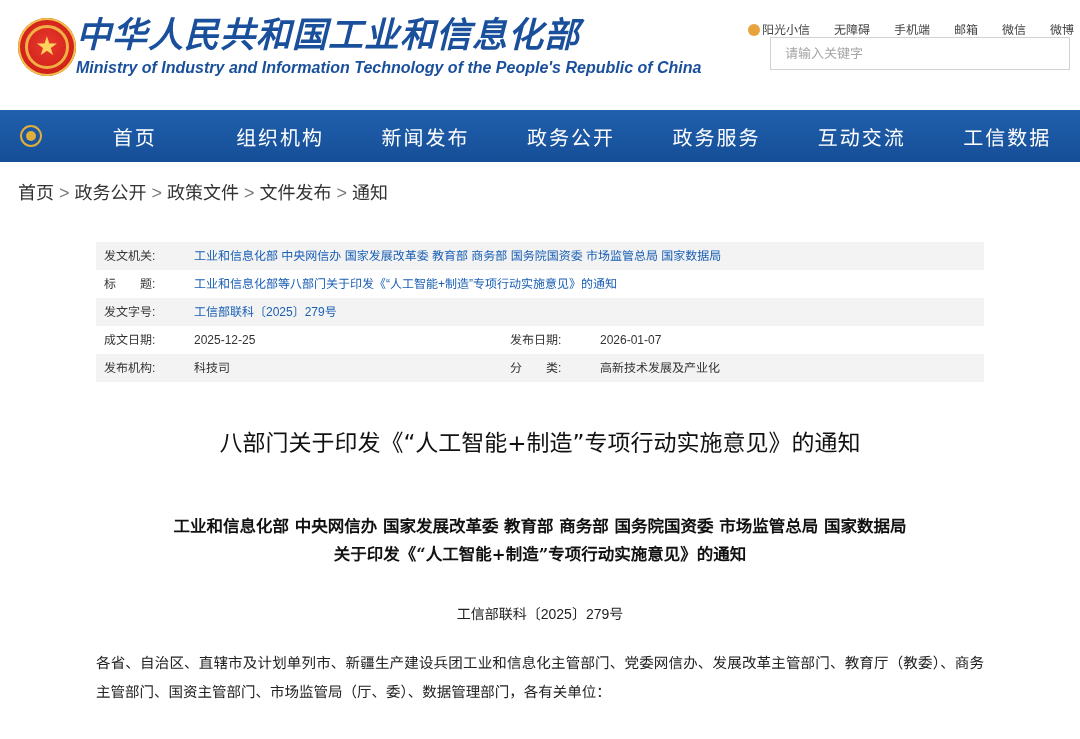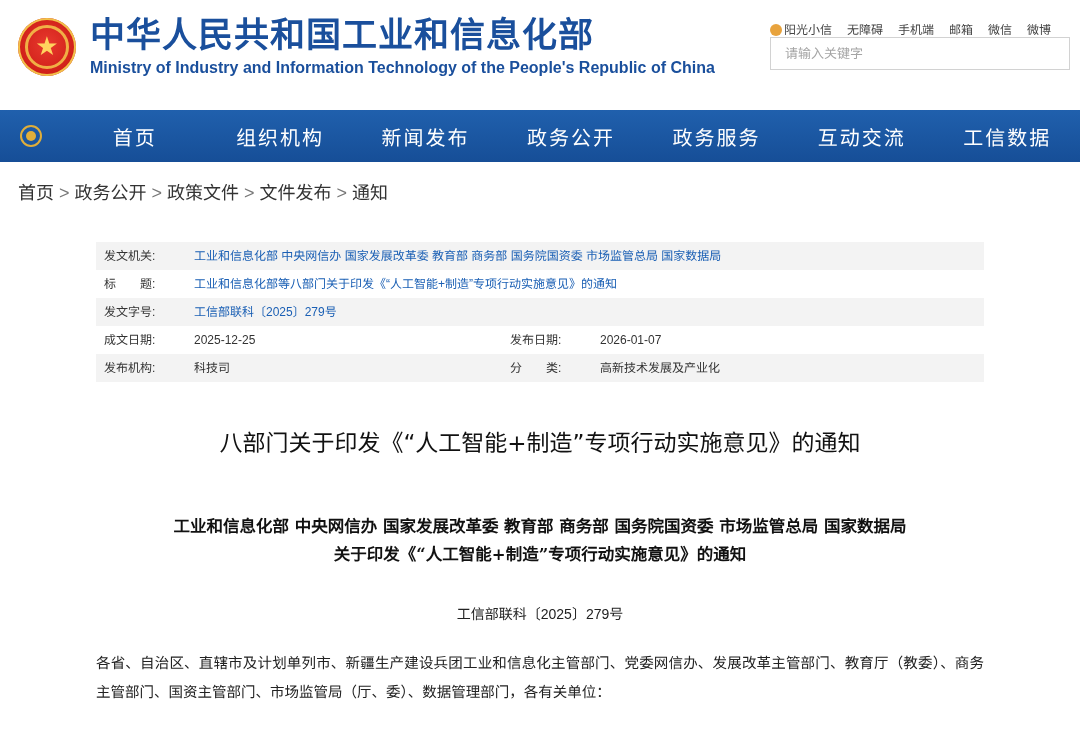--- a/index.html
+++ b/index.html
@@ -53,22 +53,22 @@
     top: 50%;
     transform: translate(-50%, -50%);
     width: 44px;
     height: 44px;
     border: 3px solid #f5c84c;
     border-radius: 50%;
     box-sizing: border-box;
     opacity: .85;
   }
   .title-block {
-    margin-left: 14px;
     line-height: 1;
+    font-style: italic;
   }
   .title-cn {
     font-family: "DejaVu Sans", "Liberation Sans", sans-serif;
     font-size: 35px;
     font-weight: bold;
     color: #1a4f9c;
     letter-spacing: 1px;
     white-space: nowrap;
   }
   .title-en {
@@ -81,26 +81,26 @@
   }
 
   .header-right {
     position: absolute;
     right: 0;
     top: 20px;
     width: 310px;
   }
   .header-links {
     display: flex;
-    justify-content: flex-start;
-    align-items: center;
-    gap: 15px;
+    justify-content: flex-end;
+    align-items: center;
+    gap: 24px;
     font-size: 12px;
     color: #444;
-    padding-right: 14px;
+    padding-right: 6px;
   }
   .header-links .hl {
     white-space: nowrap;
     cursor: pointer;
   }
   .sun-icon {
     display: inline-block;
     width: 12px;
     height: 12px;
     border-radius: 50%;

